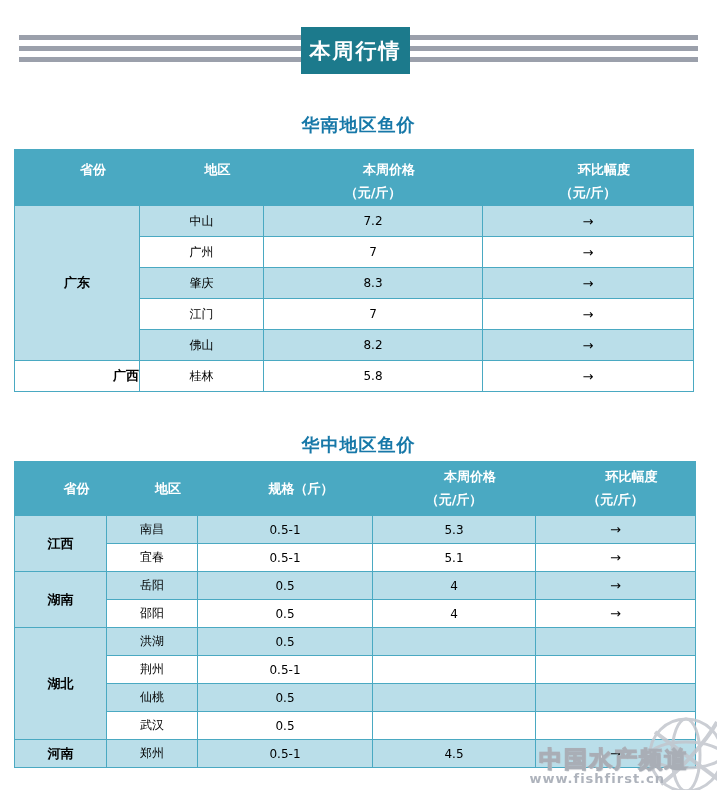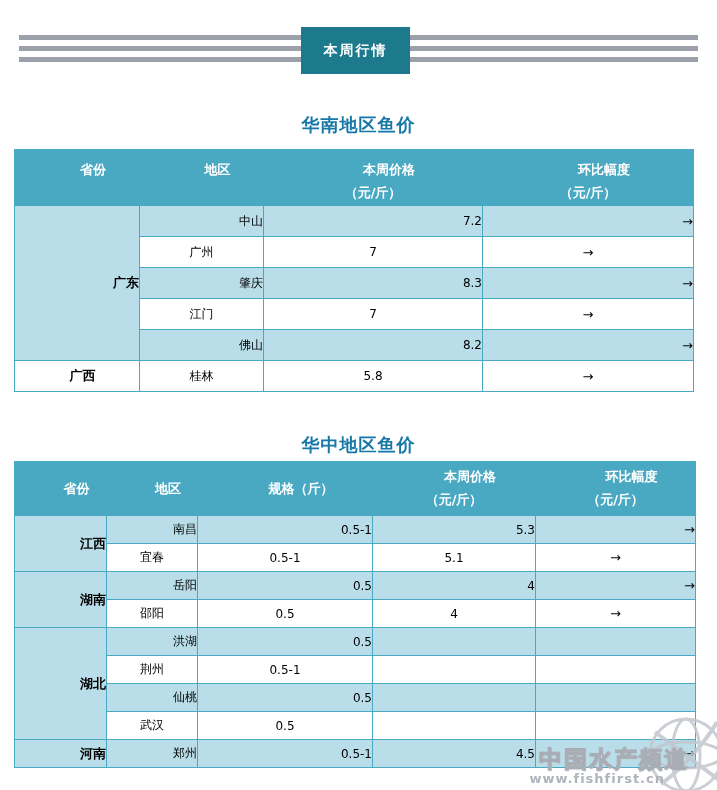--- a/index.html
+++ b/index.html
@@ -9,21 +9,21 @@
     --banner-bg:#1C7A8C; --stripe:#9BA0AB; --accent:#4AA9C2;
     --row-alt:#BADEE9; --title-color:#1778A8;
   }
 
   
   .banner-wrap { position:relative; height:90px; }
   .stripe { position:absolute; left:19px; right:19px; height:5px; background:var(--stripe); }
   .stripe.s1 { top:35px; } .stripe.s2 { top:46px; } .stripe.s3 { top:57px; }
   .banner-box {
     position:absolute; left:301px; top:27px; width:109px; height:47px;
-    background:var(--banner-bg); color:#fff; font-weight:bold; font-size:14px;
+    background:var(--banner-bg); color:#fff; font-weight:bold; font-size:21px;
     letter-spacing:2px; display:flex; align-items:center; justify-content:center;
   }
 
   
   .tbl-title {
     text-align:center; font-size:18px; line-height:22px; font-weight:bold;
     color:var(--title-color); letter-spacing:1px;
   }
   #t0-title { margin:24px 0 13px 0; }
   #t1-title { margin:42px 0 5px 0; }
@@ -36,24 +36,24 @@
   }
   thead th { background:var(--accent); color:#fff; font-size:13px; font-weight:bold; }
   .h1 { line-height:22px;padding-left:32px; } .h2 { line-height:24px; }
   #table-0 thead th { vertical-align:top; }
   #table-0 thead th .h1 { margin-top:9px; }
   #table-1 thead th { vertical-align:middle; }
   #table-0 thead tr { height:56px; }
   #table-1 thead tr { height:54px; }
   #table-0 tbody tr { height:31px; }
   #table-1 tbody tr { height:28px; }
-  tbody tr.alt td { background:var(--row-alt);text-align:right; }
+  tbody tr.alt td { background:var(--row-alt); }
   td.province { font-weight:bold; font-size:13px; background:#fff; }
   td.province.altp { background:var(--row-alt); }
-  td.province.left { text-align:center; padding-left:11px; }
+  td.province.left { text-align:right; padding-left:11px; }
   td.arrow { font-size:13px; }
 
   
   .watermark { position:absolute; right:0; bottom:0; width:230px; height:70px; pointer-events:none; }
   .wm-globe { position:absolute; right:-14px; bottom:-10px; opacity:0.85; }
   .wm-text {
     position:absolute; right:28px; bottom:15px; font-size:23px; font-weight:bold;
     color:#fff; letter-spacing:2px; white-space:nowrap;
     -webkit-text-stroke:1.2px #a9aeb6;
     text-shadow:0 0 1px #a9aeb6, 1px 1px 1px #b7bbc2;

